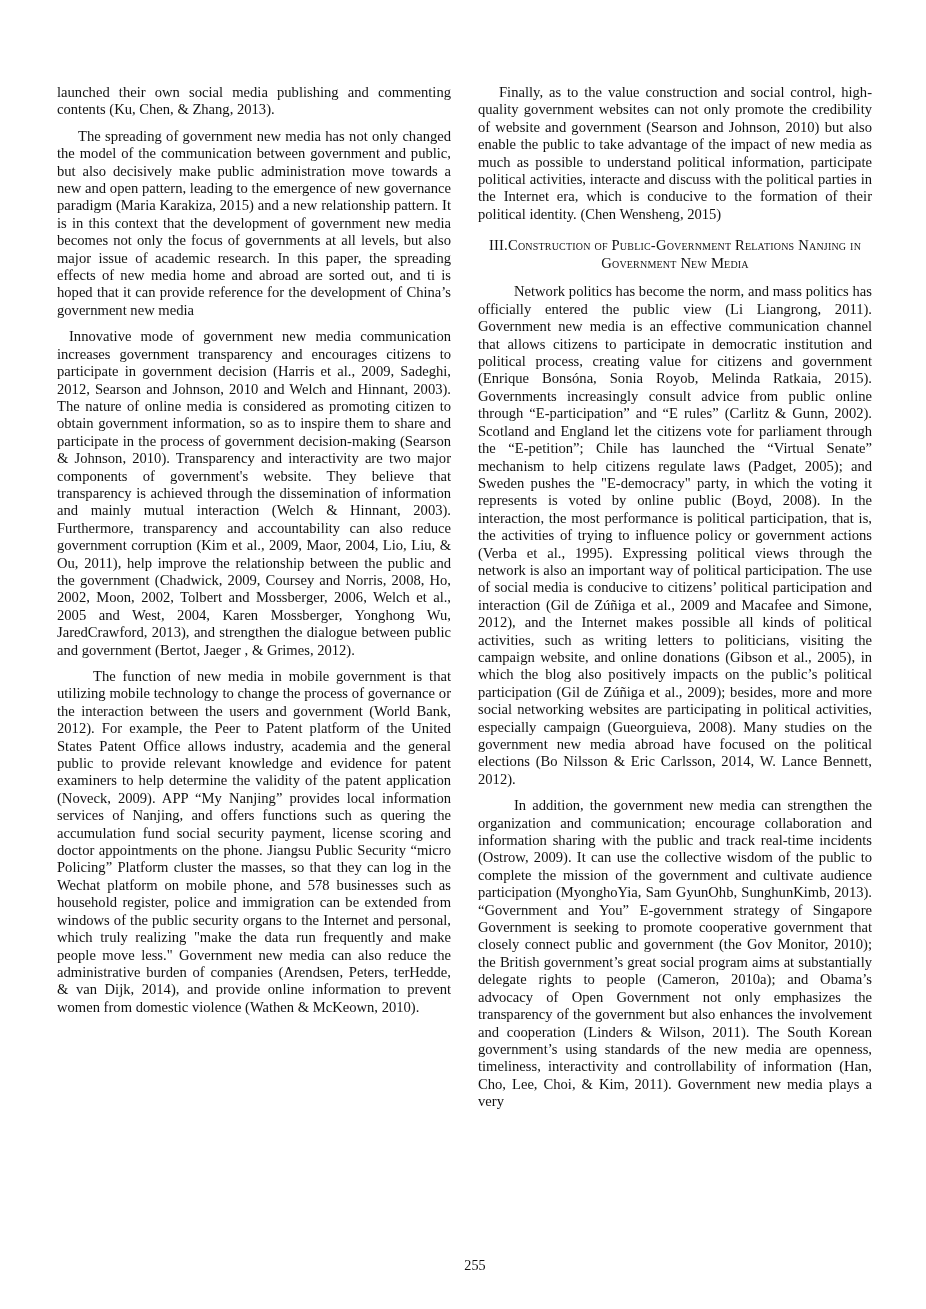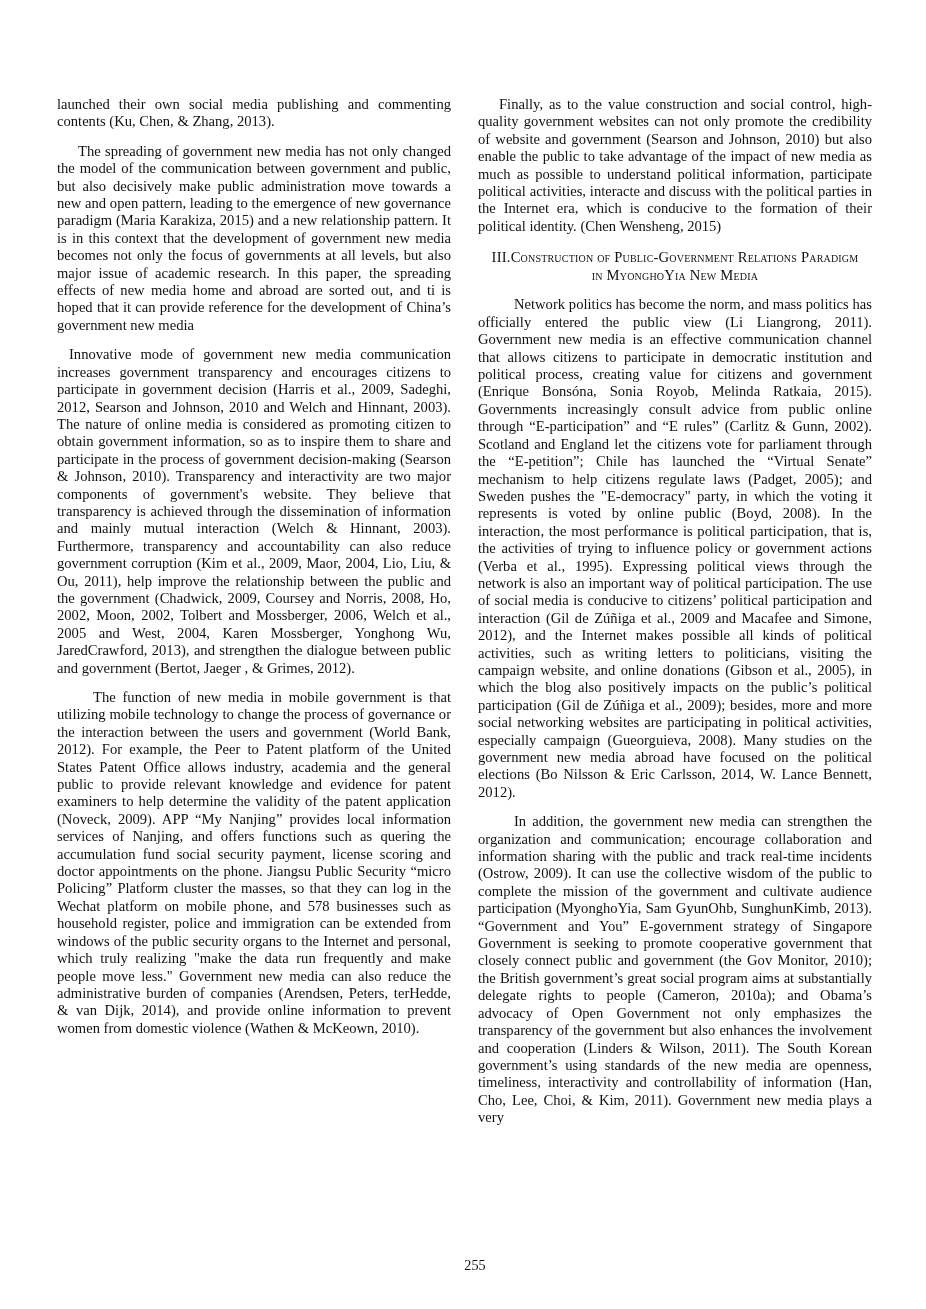--- a/index.html
+++ b/index.html
@@ -22,21 +22,21 @@
     left: 57px;
     width: 815px;
     display: flex;
     gap: 27px;
   }
   .column {
     width: 394px;
     flex: 0 0 394px;
   }
   .para {
-    margin: 12px 0 9px 0;
+    margin: 0 0 9px 0;
     font-size: 14.6px;
     line-height: 17.4px;
     text-align: justify;
     text-justify: inter-word;
     hyphens: none;
   }
   .noindent      { text-indent: 0; }
   .indent-sm     { text-indent: 12px; }
   .indent-md     { text-indent: 21px; }
   .indent-lg     { text-indent: 36px; }
@@ -81,21 +81,21 @@
 
       <p class="para indent-sm">Innovative mode of government new media communication increases government transparency and encourages citizens to participate in government decision (Harris et al., 2009, Sadeghi, 2012, Searson and Johnson, 2010 and Welch and Hinnant, 2003). The nature of online media is considered as promoting citizen to obtain government information, so as to inspire them to share and participate in the process of government decision-making (Searson &amp; Johnson, 2010). Transparency and interactivity are two major components of government's website. They believe that transparency is achieved through the dissemination of information and mainly mutual interaction (Welch &amp; Hinnant, 2003). Furthermore, transparency and accountability can also reduce government corruption (Kim et al., 2009, Maor, 2004, Lio, Liu, &amp; Ou, 2011), help improve the relationship between the public and the government (Chadwick, 2009, Coursey and Norris, 2008, Ho, 2002, Moon, 2002, Tolbert and Mossberger, 2006, Welch et al., 2005 and West, 2004, Karen Mossberger, Yonghong Wu, JaredCrawford, 2013), and strengthen the dialogue between public and government (Bertot, Jaeger , &amp; Grimes, 2012).</p>
 
       <p class="para indent-lg">The function of new media in mobile government is that utilizing mobile technology to change the process of governance or the interaction between the users and government (World Bank, 2012). For example, the Peer to Patent platform of the United States Patent Office allows industry, academia and the general public to provide relevant knowledge and evidence for patent examiners to help determine the validity of the patent application (Noveck, 2009). APP “My Nanjing” provides local information services of Nanjing, and offers functions such as quering the accumulation fund social security payment, license scoring and doctor appointments on the phone. Jiangsu Public Security “micro Policing” Platform cluster the masses, so that they can log in the Wechat platform on mobile phone, and 578 businesses such as household register, police and immigration can be extended from windows of the public security organs to the Internet and personal, which truly realizing "make the data run frequently and make people move less." Government new media can also reduce the administrative burden of companies (Arendsen, Peters, terHedde, &amp; van Dijk, 2014), and provide online information to prevent women from domestic violence (Wathen &amp; McKeown, 2010).</p>
     </section>
 
     <section class="column">
       <p class="para indent-md">Finally, as to the value construction and social control, high-quality government websites can not only promote the credibility of website and government (Searson and Johnson, 2010) but also enable the public to take advantage of the impact of new media as much as possible to understand political information, participate political activities, interacte and discuss with the political parties in the Internet era, which is conducive to the formation of their political identity. (Chen Wensheng, 2015)</p>
 
       <h2 class="heading">
-        <span class="heading-num">III.</span><span class="heading-title">Construction of Public-Government Relations Paradigm in MyonghoYia New Media</span>
+        <span class="heading-num">III.</span><span class="heading-title">Construction of Public-Government Relations Nanjing in Government New Media</span>
       </h2>
 
       <p class="para indent-lg">Network politics has become the norm, and mass politics has officially entered the public view (Li Liangrong, 2011). Government new media is an effective communication channel that allows citizens to participate in democratic institution and political process, creating value for citizens and government (Enrique Bonsóna, Sonia Royob, Melinda Ratkaia, 2015). Governments increasingly consult advice from public online through “E-participation” and “E rules” (Carlitz &amp; Gunn, 2002). Scotland and England let the citizens vote for parliament through the “E-petition”; Chile has launched the “Virtual Senate” mechanism to help citizens regulate laws (Padget, 2005); and Sweden pushes the "E-democracy" party, in which the voting it represents is voted by online public (Boyd, 2008). In the interaction, the most performance is political participation, that is, the activities of trying to influence policy or government actions (Verba et al., 1995). Expressing political views through the network is also an important way of political participation. The use of social media is conducive to citizens’ political participation and interaction (Gil de Zúñiga et al., 2009 and Macafee and Simone, 2012), and the Internet makes possible all kinds of political activities, such as writing letters to politicians, visiting the campaign website, and online donations (Gibson et al., 2005), in which the blog also positively impacts on the public’s political participation (Gil de Zúñiga et al., 2009); besides, more and more social networking websites are participating in political activities, especially campaign (Gueorguieva, 2008). Many studies on the government new media abroad have focused on the political elections (Bo Nilsson &amp; Eric Carlsson, 2014, W. Lance Bennett, 2012).</p>
 
       <p class="para indent-lg">In addition, the government new media can strengthen the organization and communication; encourage collaboration and information sharing with the public and track real-time incidents (Ostrow, 2009). It can use the collective wisdom of the public to complete the mission of the government and cultivate audience participation (MyonghoYia, Sam GyunOhb, SunghunKimb, 2013). “Government and You” E-government strategy of Singapore Government is seeking to promote cooperative government that closely connect public and government (the Gov Monitor, 2010); the British government’s great social program aims at substantially delegate rights to people (Cameron, 2010a); and Obama’s advocacy of Open Government not only emphasizes the transparency of the government but also enhances the involvement and cooperation (Linders &amp; Wilson, 2011). The South Korean government’s using standards of the new media are openness, timeliness, interactivity and controllability of information (Han, Cho, Lee, Choi, &amp; Kim, 2011). Government new media plays a very</p>
     </section>
 
   </main>
 
   <footer class="page-footer">

